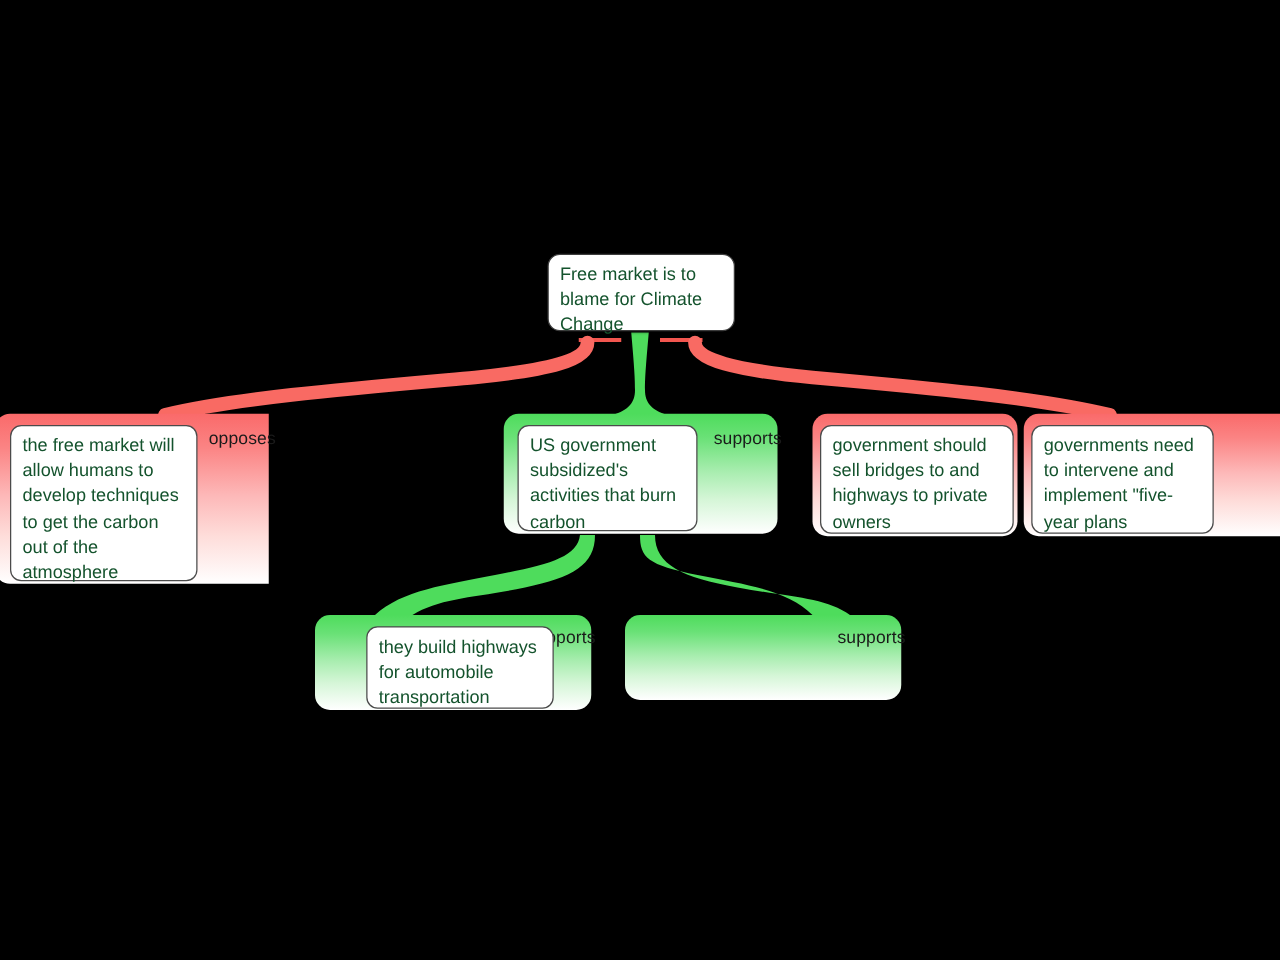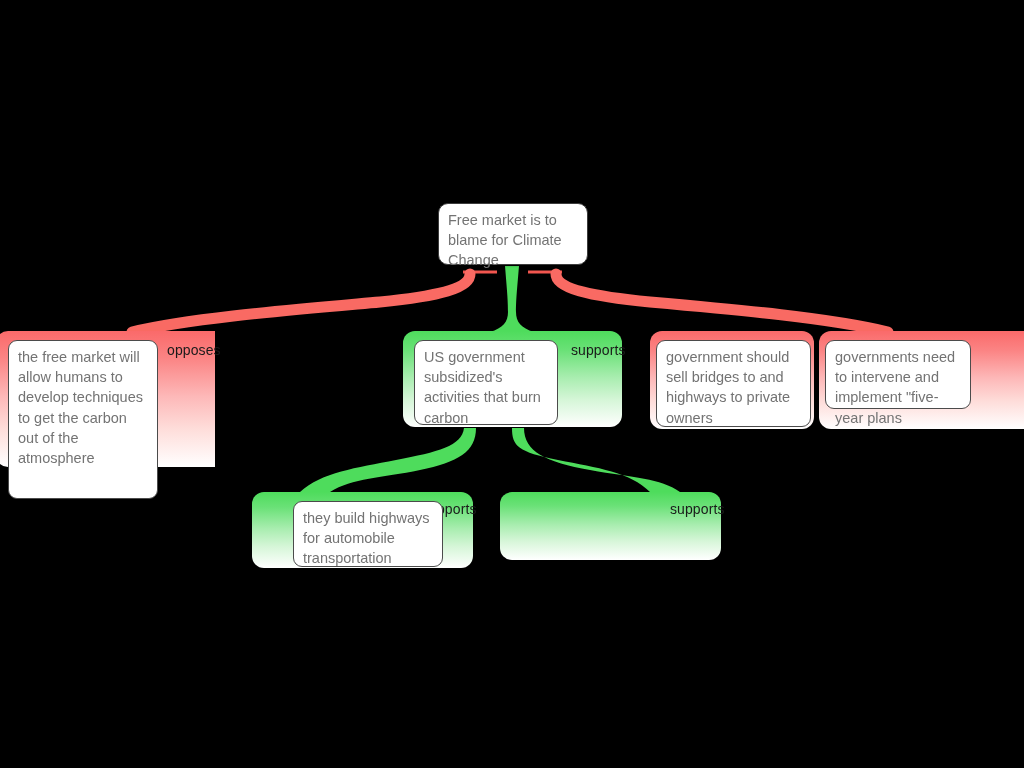--- a/index.html
+++ b/index.html
@@ -63,21 +63,21 @@
   .card {
     position: absolute;
     z-index: 3;
     background: #ffffff;
     border: 1px solid #4b4b4b;
     border-radius: 9px;
     box-sizing: border-box;
     padding: 6px 8px 6px 9px;
     font-size: 14.5px;
     line-height: 20.2px;
-    color: #737373;
+    color: #14532d;
     font-family: "Liberation Sans", sans-serif;
   }
   .card.root {
     border-radius: 10px;
     border-color: #3c3c3c;
     box-shadow: 0 1px 2px rgba(0,0,0,0.35);
   }
   .card-text {
     display: block;
     white-space: pre-line;
@@ -108,39 +108,39 @@
     <path d="M 524,428 C 524,452 546,462 590,470 C 634,478 660,478 680,492
              L 650,492 C 630,472 598,468 558,460 C 518,452 512,446 512,428 Z" fill="#4edc5c"></path>
   </svg>
 
   <div class="card root" style="left:438px; top:203px; width:150px; height:62px;">
     <span class="card-text">Free market is to blame for Climate Change</span>
   </div>
 
   <div class="panel red rounded-tl rounded-bl" style="left:-4px; top:331px; width:219px; height:136px;"></div>
   <div class="relation" style="left:167px; top:342px; z-index:3;">opposes</div>
-  <div class="card" style="left:8px; top:340px; width:150px; height:159px;">
+  <div class="card" style="left:8px; top:340px; width:150px; height:125px;">
     <span class="card-text">the free market will allow humans to develop techniques to get the carbon out of the atmosphere</span>
   </div>
 
   <div class="panel green rounded-tl rounded-tr rounded-bl rounded-br" style="left:403px; top:331px; width:219px; height:96px;"></div>
   <div class="relation" style="left:571px; top:342px; z-index:3;">supports</div>
   <div class="card" style="left:414px; top:340px; width:144px; height:85px;">
     <span class="card-text">US government subsidized's activities that burn carbon</span>
   </div>
 
   <div class="panel red rounded-tl rounded-tr rounded-bl rounded-br" style="left:650px; top:331px; width:164px; height:98px;"></div>
   <div class="relation" style="left:800px; top:342px; z-index:3;"></div>
   <div class="card" style="left:656px; top:340px; width:155px; height:87px;">
     <span class="card-text">government should sell bridges to and highways to private owners</span>
   </div>
 
   <div class="panel red rounded-tl rounded-tr rounded-bl rounded-br" style="left:819px; top:331px; width:219px; height:98px;"></div>
   <div class="relation" style="left:1035px; top:342px; z-index:3;">oppose</div>
-  <div class="card" style="left:825px; top:340px; width:146px; height:69px;">
+  <div class="card" style="left:825px; top:340px; width:146px; height:87px;">
     <span class="card-text">governments need to intervene and implement "five-year plans</span>
   </div>
 
   <div class="panel green rounded-tl rounded-tr rounded-bl rounded-br" style="left:252px; top:492px; width:221px; height:76px;"></div>
   <div class="relation" style="left:422px; top:501px; z-index:3;">supports</div>
   <div class="card" style="left:263px; top:501px; width:150px; height:66px;margin-left:30px;">
     <span class="card-text">they build highways for automobile transportation</span>
   </div>
 
   <div class="panel green rounded-tl rounded-tr rounded-bl rounded-br" style="left:500px; top:492px; width:221px; height:68px;"></div>

